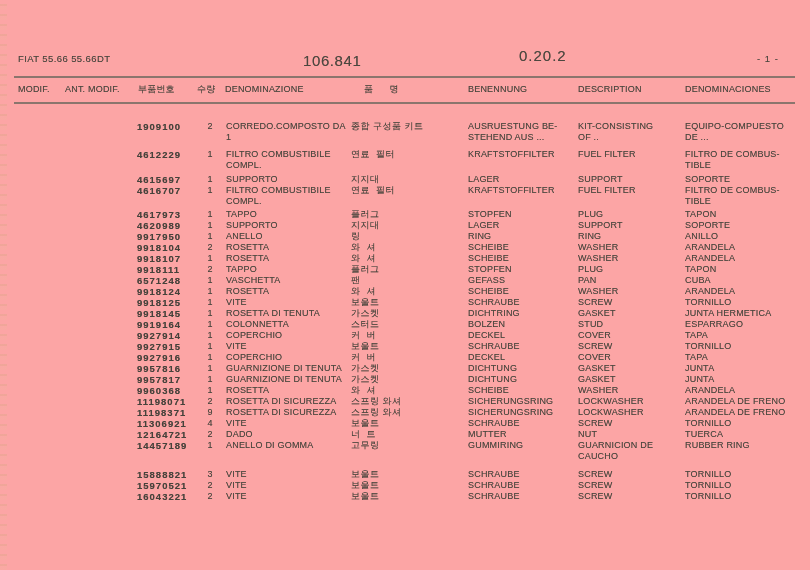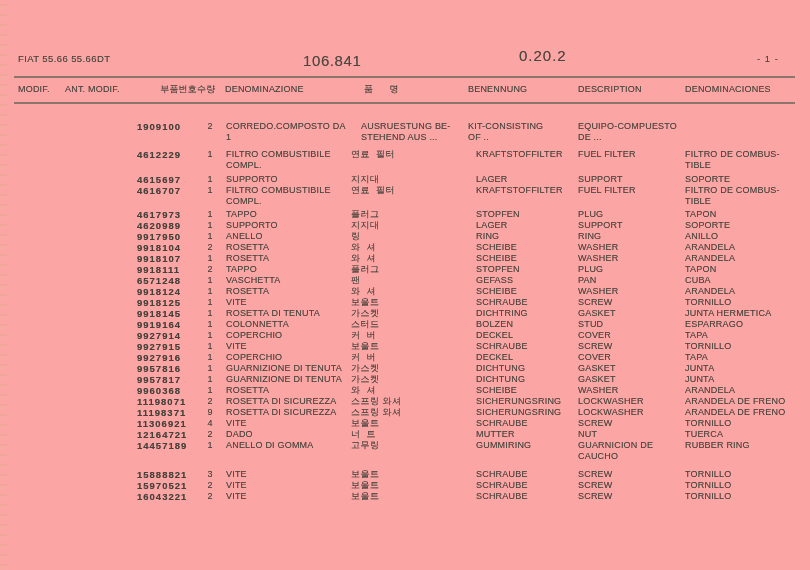--- a/index.html
+++ b/index.html
@@ -34,35 +34,35 @@
   .rule-top    { top:76px; }
   .rule-bottom { top:102px; }
 
   .grid{
     display:grid;
     grid-template-columns:47px 72px 60px 26px 128px 115px 110px 107px auto;
     font-size:9px; line-height:11px; letter-spacing:.2px;
   }
   .col-head-row{ position:absolute; left:18px; right:0; top:84px; }
   .col-head-row .hd{ white-space:pre; }
-  .hd-part   { padding-left:1px;text-align:right; }
+  .hd-part   { padding-left:1px; }
   .hd-korean { padding-left:13px; }
   .hd-ben, .hd-desc, .hd-den, .hd-it { padding-left:2px; }
 
   .table-body{ position:absolute; left:18px; right:0; top:121px; }
   .row{ }
   .cell{ }
   .cell-part-number{
     padding-right:2px;
     font-size:9.5px; font-weight:bold; letter-spacing:1px; color:#46423b;
   }
   .cell-quantity{ text-align:center; }
   .cell-denominazione{ padding-left:3px; }
   .cell-korean-name{ white-space:pre; letter-spacing:.5px; }
-  .cell-benennung{ padding-left:2px;margin-left:8px; }
+  .cell-benennung{ padding-left:2px; }
   .cell-description{ padding-left:2px; }
   .cell-denominaciones{ padding-left:2px; }
 </style>
 </head>
 <body>
 
 <div class="sheet doc-text">
 
   <div class="scan-edge"></div>
 
@@ -94,20 +94,21 @@
         <div class="cell cell-ant-modif"></div>
         <div class="cell cell-part-number">
           <div>1909100</div>
         </div>
         <div class="cell cell-quantity">
           <div>2</div>
         </div>
         <div class="cell cell-denominazione">
           <div>CORREDO.COMPOSTO DA 1</div>
         </div>
+        <div class="cell cell-korean-name"><div>종합 구성품 키트</div></div>
         <div class="cell cell-benennung">
           <div>AUSRUESTUNG BE-</div>
           <div>STEHEND AUS ...</div>
         </div>
         <div class="cell cell-description">
           <div>KIT-CONSISTING</div>
           <div>OF ..</div>
         </div>
         <div class="cell cell-denominaciones">
           <div>EQUIPO-COMPUESTO</div>

